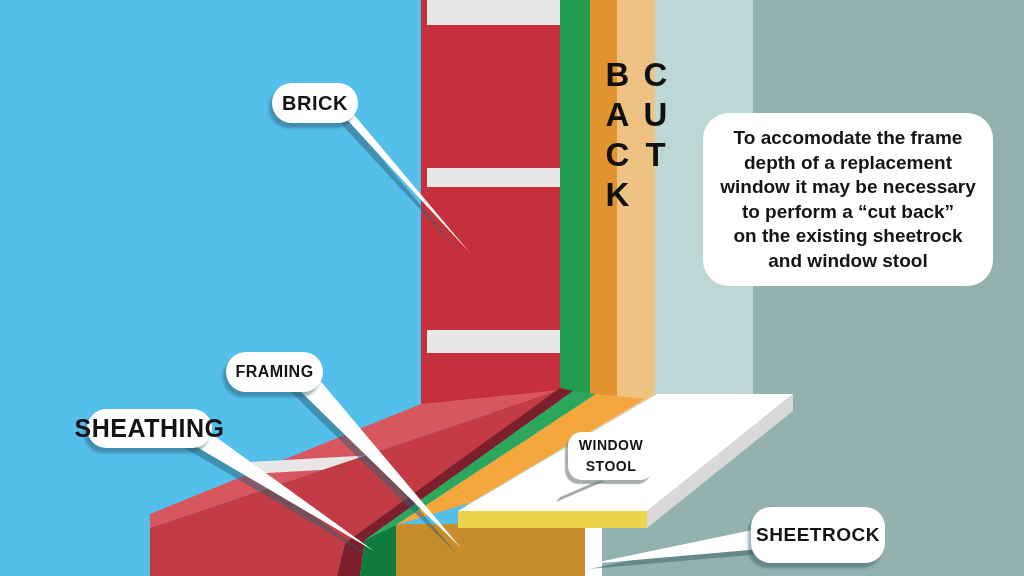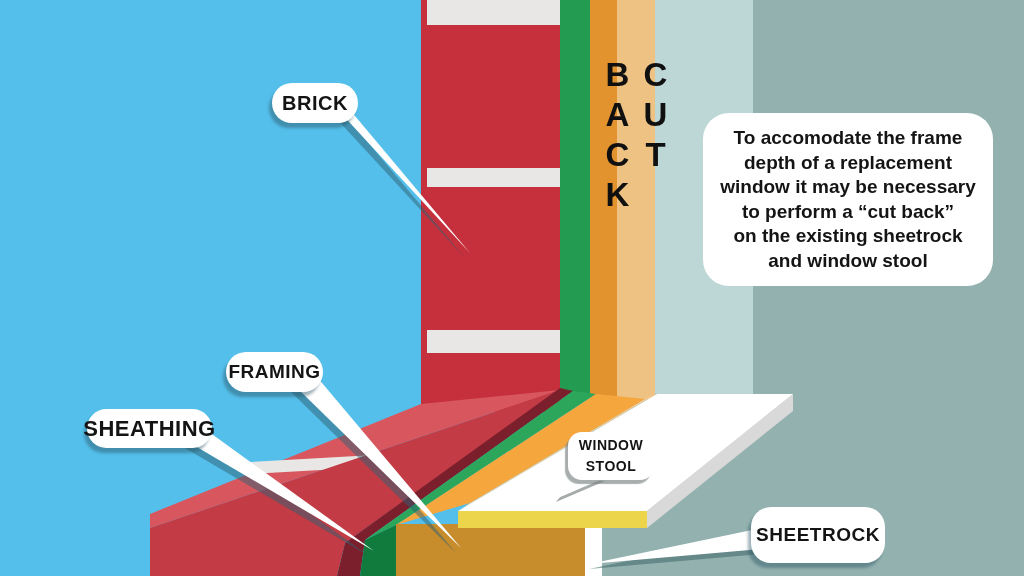--- a/index.html
+++ b/index.html
@@ -9,22 +9,22 @@
   }
   #art{position:absolute;left:0;top:0;width:1024px;height:576px;display:block;}
   .bubble{
     position:absolute;background:#ffffff;border-radius:20px;
     display:flex;align-items:center;justify-content:center;
     font-weight:bold;color:#141414;letter-spacing:.5px;
     box-shadow:-3px 5px 3px rgba(42,84,100,.45);
     white-space:pre-line;text-align:center;z-index:3;
   }
   #bubble-brick   {left:272px;top:72px; width:86px; height:40px;font-size:20px;margin-top:11px;}
-  #bubble-framing {left:226px;top:352px;width:97px; height:40px;font-size:19px;}
-  #bubble-sheathing{left:87px;top:409px;width:125px;height:39px;font-size:22px;}
+  #bubble-framing {left:226px;top:352px;width:97px; height:40px;font-size:16px;}
+  #bubble-sheathing{left:87px;top:409px;width:125px;height:39px;font-size:25px;}
   #bubble-sheetrock{left:751px;top:507px;width:134px;height:56px;font-size:19px;}
   #bubble-stool{
     left:568px;top:432px;width:86px;height:48px;font-size:14px;line-height:21px;
     border-radius:14px;
     box-shadow:-3px 4px 1px rgba(122,130,130,.65);
   }
   #cutback{
     position:absolute;left:614px;top:56px;width:44px;height:276px;
     writing-mode:vertical-rl;text-orientation:upright;
     font-size:33px;font-weight:bold;color:#101010;letter-spacing:3px;

